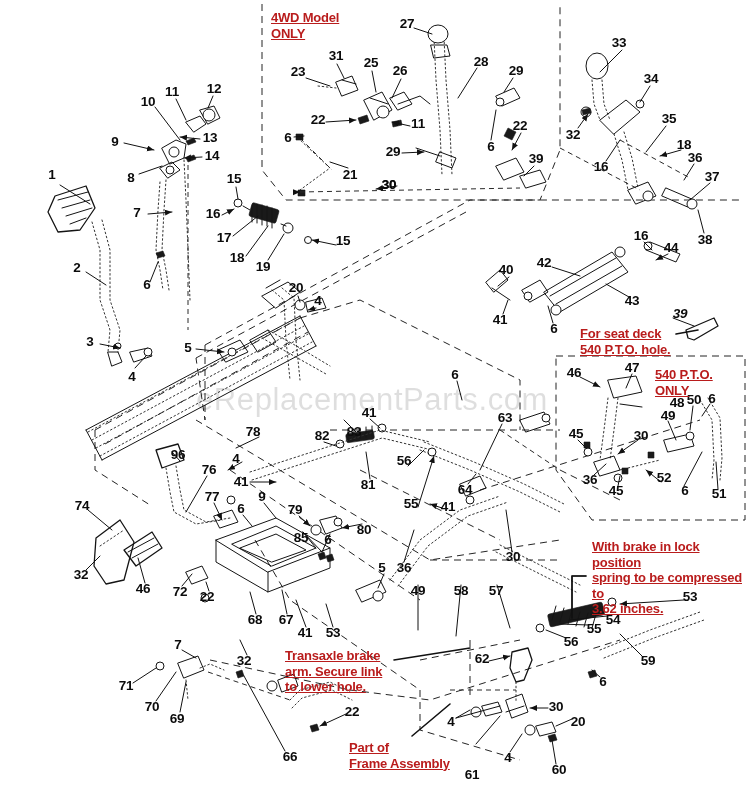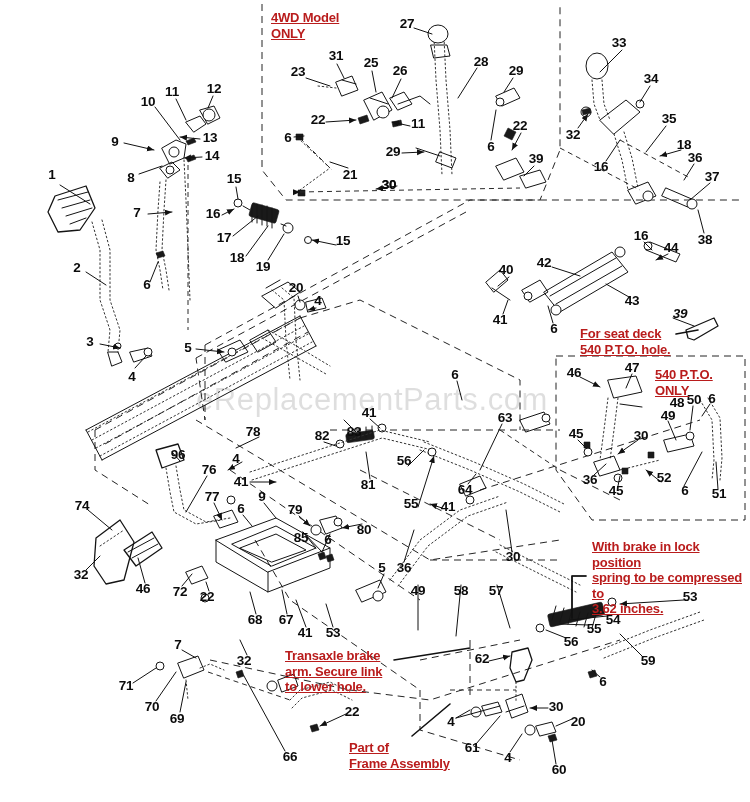--- a/index.html
+++ b/index.html
@@ -610,21 +610,21 @@
       <div class="lbl" style="left: 496px; top: 591px;">57</div>
       <div class="lbl" style="left: 690px; top: 597px;">53</div>
       <div class="lbl" style="left: 613px; top: 620px;">54</div>
       <div class="lbl" style="left: 594px; top: 629px;">55</div>
       <div class="lbl" style="left: 571px; top: 642px;">56</div>
       <div class="lbl" style="left: 648px; top: 661px;">59</div>
       <div class="lbl" style="left: 603px; top: 682px;">6</div>
       <div class="lbl" style="left: 482px; top: 659px;">62</div>
       <div class="lbl" style="left: 556px; top: 707px;">30</div>
       <div class="lbl" style="left: 578px; top: 722px;">20</div>
-      <div class="lbl" style="left: 472px; top: 748px;">61</div>
+      <div class="lbl" style="left: 472px; top: 775px;">61</div>
       <div class="lbl" style="left: 451px; top: 722px;">4</div>
       <div class="lbl" style="left: 508px; top: 758px;">4</div>
       <div class="lbl" style="left: 559px; top: 770px;">60</div>
       <div class="lbl" style="left: 178px; top: 645px;">7</div>
       <div class="lbl" style="left: 126px; top: 686px;">71</div>
       <div class="lbl" style="left: 152px; top: 707px;">70</div>
       <div class="lbl" style="left: 177px; top: 719px;">69</div>
       <div class="lbl" style="left: 352px; top: 712px;">22</div>
       <div class="lbl" style="left: 290px; top: 757px;">66</div>
       <div class="lbl" style="left: 244px; top: 661px;">32</div>

